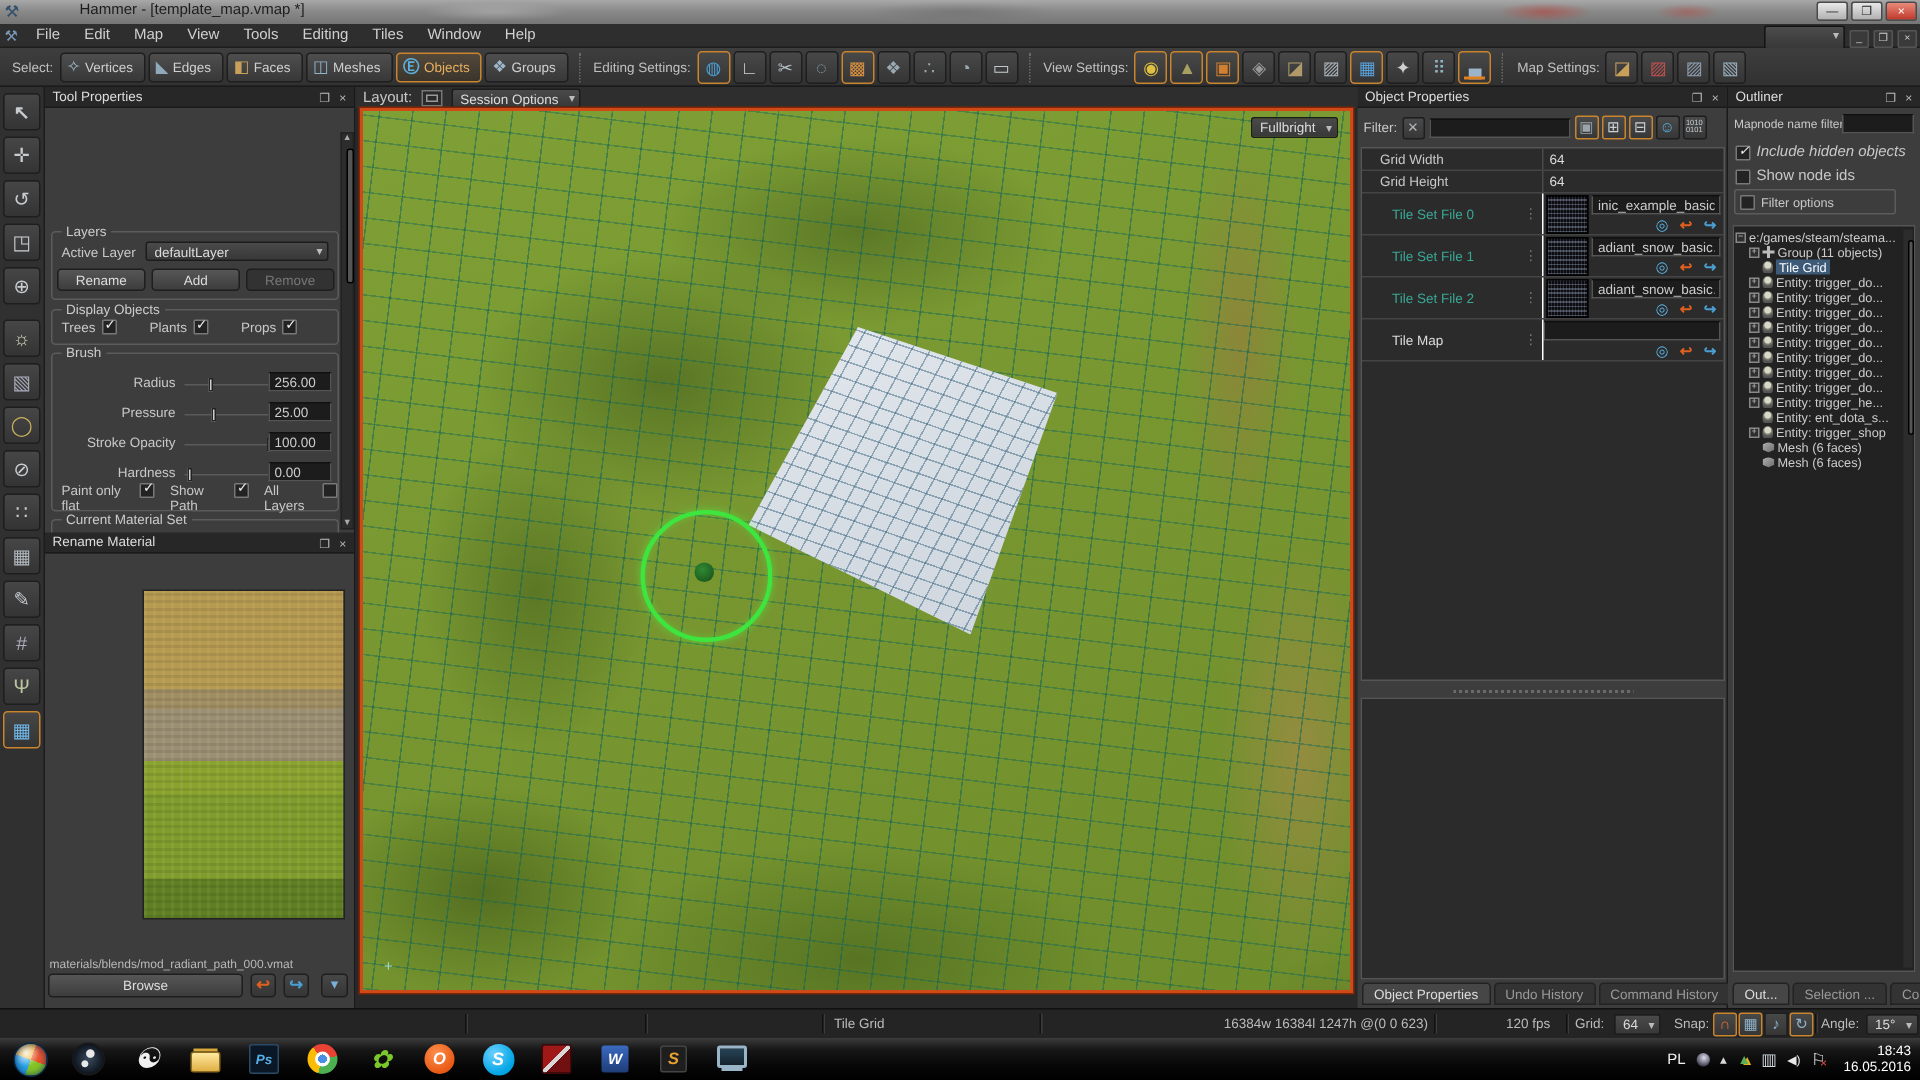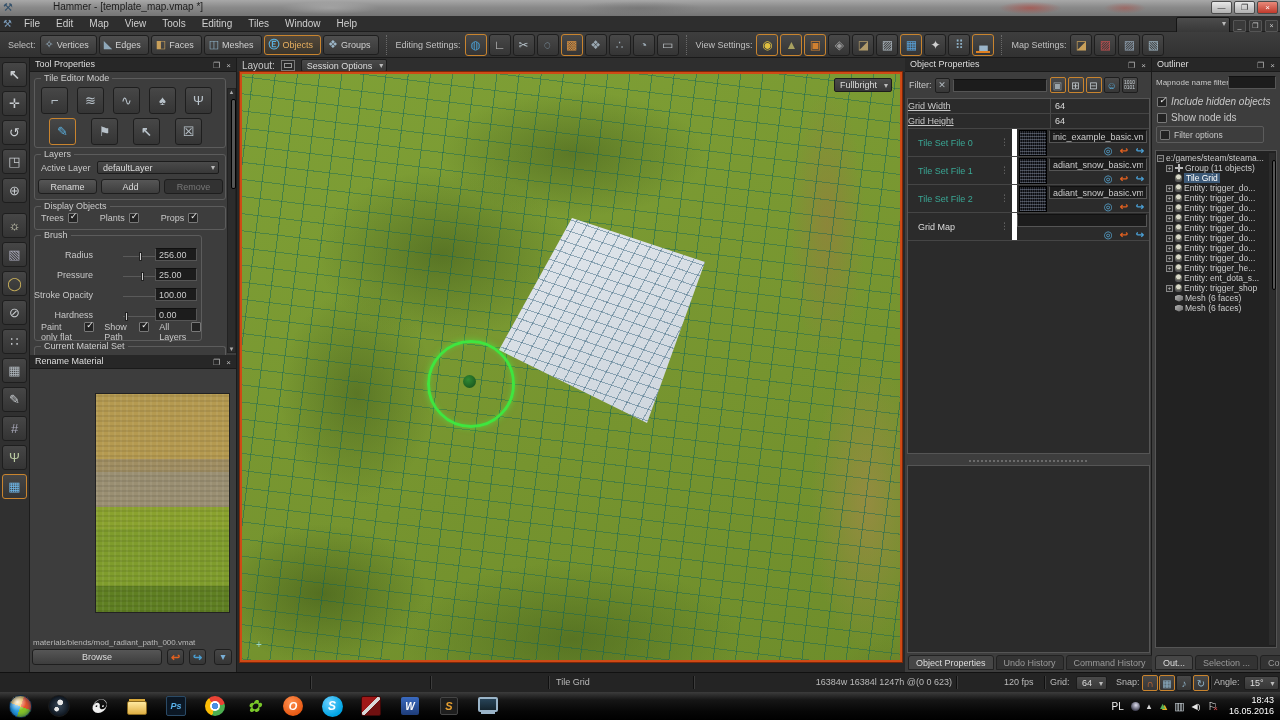--- a/index.html
+++ b/index.html
@@ -144,21 +144,21 @@
   .ic-sign-mode-icon::before { content:"⚑"; }
   .ic-select-mode-icon::before { content:"↖"; font-weight:bold; }
   .ic-erase-mode-icon::before { content:"☒"; }
   #g-layers { left:4px; top:82px; width:192px; height:46px; }
   #lay-label { position:absolute; left:6px; top:8px; font-size:9px; }
   #lay-dd { position:absolute; left:62px; top:6px; width:122px; }
   #lay-btns { position:absolute; left:3px; top:24px; display:flex; gap:4px; }
   #lay-btns .btn { width:59px; height:15px; line-height:14px; }
   #g-display { left:4px; top:134px; width:192px; height:24px; }
   #disp-row { position:absolute; left:6px; top:6px; display:flex; gap:22px; }
-  #g-brush { left:4px; top:163px; width:168px; height:106px;padding-left:41px; }
+  #g-brush { left:4px; top:163px; width:192px; height:106px;padding-left:41px; }
   .srow { position:absolute; left:0; width:100%; height:14px; }
   .srow .slabel { position:absolute; right:108px; top:2px; font-size:9px; white-space:nowrap; }
   .strack { position:absolute; left:88px; top:8px; width:58px; height:1px; background:#5a5a5a; }
   .sthumb { position:absolute; top:-4px; width:3px; height:9px; background:#cfcfcf; border:1px solid #222; }
   .sval { position:absolute; right:4px; top:0; width:42px; }
   #bcb-row { position:absolute; left:6px; top:86px; display:flex; gap:10px; }
   #g-matset { left:4px; top:274px; width:192px; height:20px; border-bottom:none; border-radius:3px 3px 0 0; }
   #tp-scroll { position:absolute; right:1px; top:16px; width:9px; height:265px; background:#2c2c2c; border:1px solid #222; }
   #tp-scroll .arr { position:absolute; left:0; width:7px; text-align:center; font-size:6px; color:#aaa; }
   #tp-scroll .thumb { position:absolute; left:1px; top:9px; width:5px; height:90px; background:#555; border-radius:2px; }
@@ -224,24 +224,24 @@
     display:flex; align-items:center; justify-content:center; }
   .fic.active { border-color:#c9842e; }
   .fic::before { font-size:10px; color:#9ab0bd; }
   .ic-filter-box-icon::before { content:"▣"; color:#9aa4aa; }
   .ic-expand-all-icon::before { content:"⊞"; color:#c8d0d6; }
   .ic-collapse-all-icon::before { content:"⊟"; color:#c8d0d6; }
   .ic-agent-icon::before { content:"☺"; color:#5ab0e0; }
   .ic-binary-icon::before { content:"1010\A 0101"; white-space:pre; font-size:5px; line-height:1.1; color:#c8d0d6; }
   #op-table { position:absolute; left:2px; top:40px; width:243px; height:356px; border:1px solid #555; background:#2b2b2b; }
   .prow { display:flex; height:15px; border-bottom:1px solid #454545; align-items:center; }
-  .prow .pl { width:143px; padding-left:0; font-size:9px; border-right:1px solid #4a4a4a; height:100%; line-height:14px;text-decoration:underline; }
+  .prow .pl { width:121px; padding-left:12px; font-size:9px; border-right:1px solid #4a4a4a; height:100%; line-height:14px; }
   .prow .pv { flex:1; font-size:9px; padding-left:4px; color:#ddd; }
   .trow { display:flex; min-height:28px; border-bottom:1px solid #454545; }
-  .trow .tlbl { width:109px; padding:9px 0 0 10px; font-size:9px; border-right:5px solid #ffffff; position:relative; color:#dcdcdc; }
+  .trow .tlbl { width:121px; padding:9px 0 0 20px; font-size:9px; border-right:1px solid #ffffff; position:relative; color:#dcdcdc; }
   .trow .tlbl.teal { color:#3aa795; }
   .trow .tlbl::after { content:"⋮"; position:absolute; right:3px; top:8px; color:#777; }
   .thumb { width:28px; height:26px; margin:1px 2px 0 2px; border:1px solid #000; flex:none;
     background:
       repeating-linear-gradient(0deg, rgba(190,205,235,.3) 0 1px, transparent 1px 3px),
       repeating-linear-gradient(90deg, rgba(255,255,255,.14) 0 1px, transparent 1px 2px), #0a0c12; }
   .tstack { flex:1; padding:1px 2px 0 0; display:flex; flex-direction:column; }
   .tstack .input { width:100%; }
   .ticons { display:flex; justify-content:flex-end; gap:2px; margin-top:1px; }
   .tic { width:14px; height:12px; display:flex; align-items:center; justify-content:center; }
@@ -516,43 +516,20 @@
 </span>
   </div>
 
   <div id="left-col">
     <div class="phead" style="top:0">
       <span>Tool Properties</span>
       <span class="hic float">❐</span>
       <span class="hic close">×</span>
     </div>
     <div id="tp-content">
-      <div class="group" id="g-mode">
-        <span class="legend">Tile Editor Mode</span>
-        <div class="mrow" id="mrow1">
-  <span class="mode-btn ic-tile-path-mode-icon"></span>
-
-  <span class="mode-btn ic-water-mode-icon"></span>
-
-  <span class="mode-btn ic-river-mode-icon"></span>
-
-  <span class="mode-btn ic-trees-mode-icon"></span>
-
-  <span class="mode-btn ic-foliage-mode-icon"></span>
-</div>
-        <div class="mrow" id="mrow2">
-  <span class="mode-btn ic-paint-mode-icon active"></span>
-
-  <span class="mode-btn ic-sign-mode-icon"></span>
-
-  <span class="mode-btn ic-select-mode-icon"></span>
-
-  <span class="mode-btn ic-erase-mode-icon"></span>
-</div>
-      </div>
       <div class="group" id="g-layers">
         <span class="legend">Layers</span>
         <span id="lay-label">Active Layer</span>
         <span class="dd" id="lay-dd">defaultLayer</span>
         <div id="lay-btns">
           <span class="btn">Rename</span>
           <span class="btn">Add</span>
           <span class="btn disabled">Remove</span>
         </div>
       </div>
@@ -734,21 +711,21 @@
       <span class="ticons">
         <span class="tic ic-pick-target-icon"></span>
         <span class="tic ic-import-icon"></span>
         <span class="tic ic-export-icon"></span>
       </span>
     </span>
   </div>
 
 
   <div class="trow">
-    <span class="tlbl">Grid Map</span>
+    <span class="tlbl">Tile Map</span>
 
     <span class="tstack">
       <input class="input" value="" style="">
       <span class="ticons">
         <span class="tic ic-pick-target-icon"></span>
         <span class="tic ic-import-icon"></span>
         <span class="tic ic-export-icon"></span>
       </span>
     </span>
   </div>

